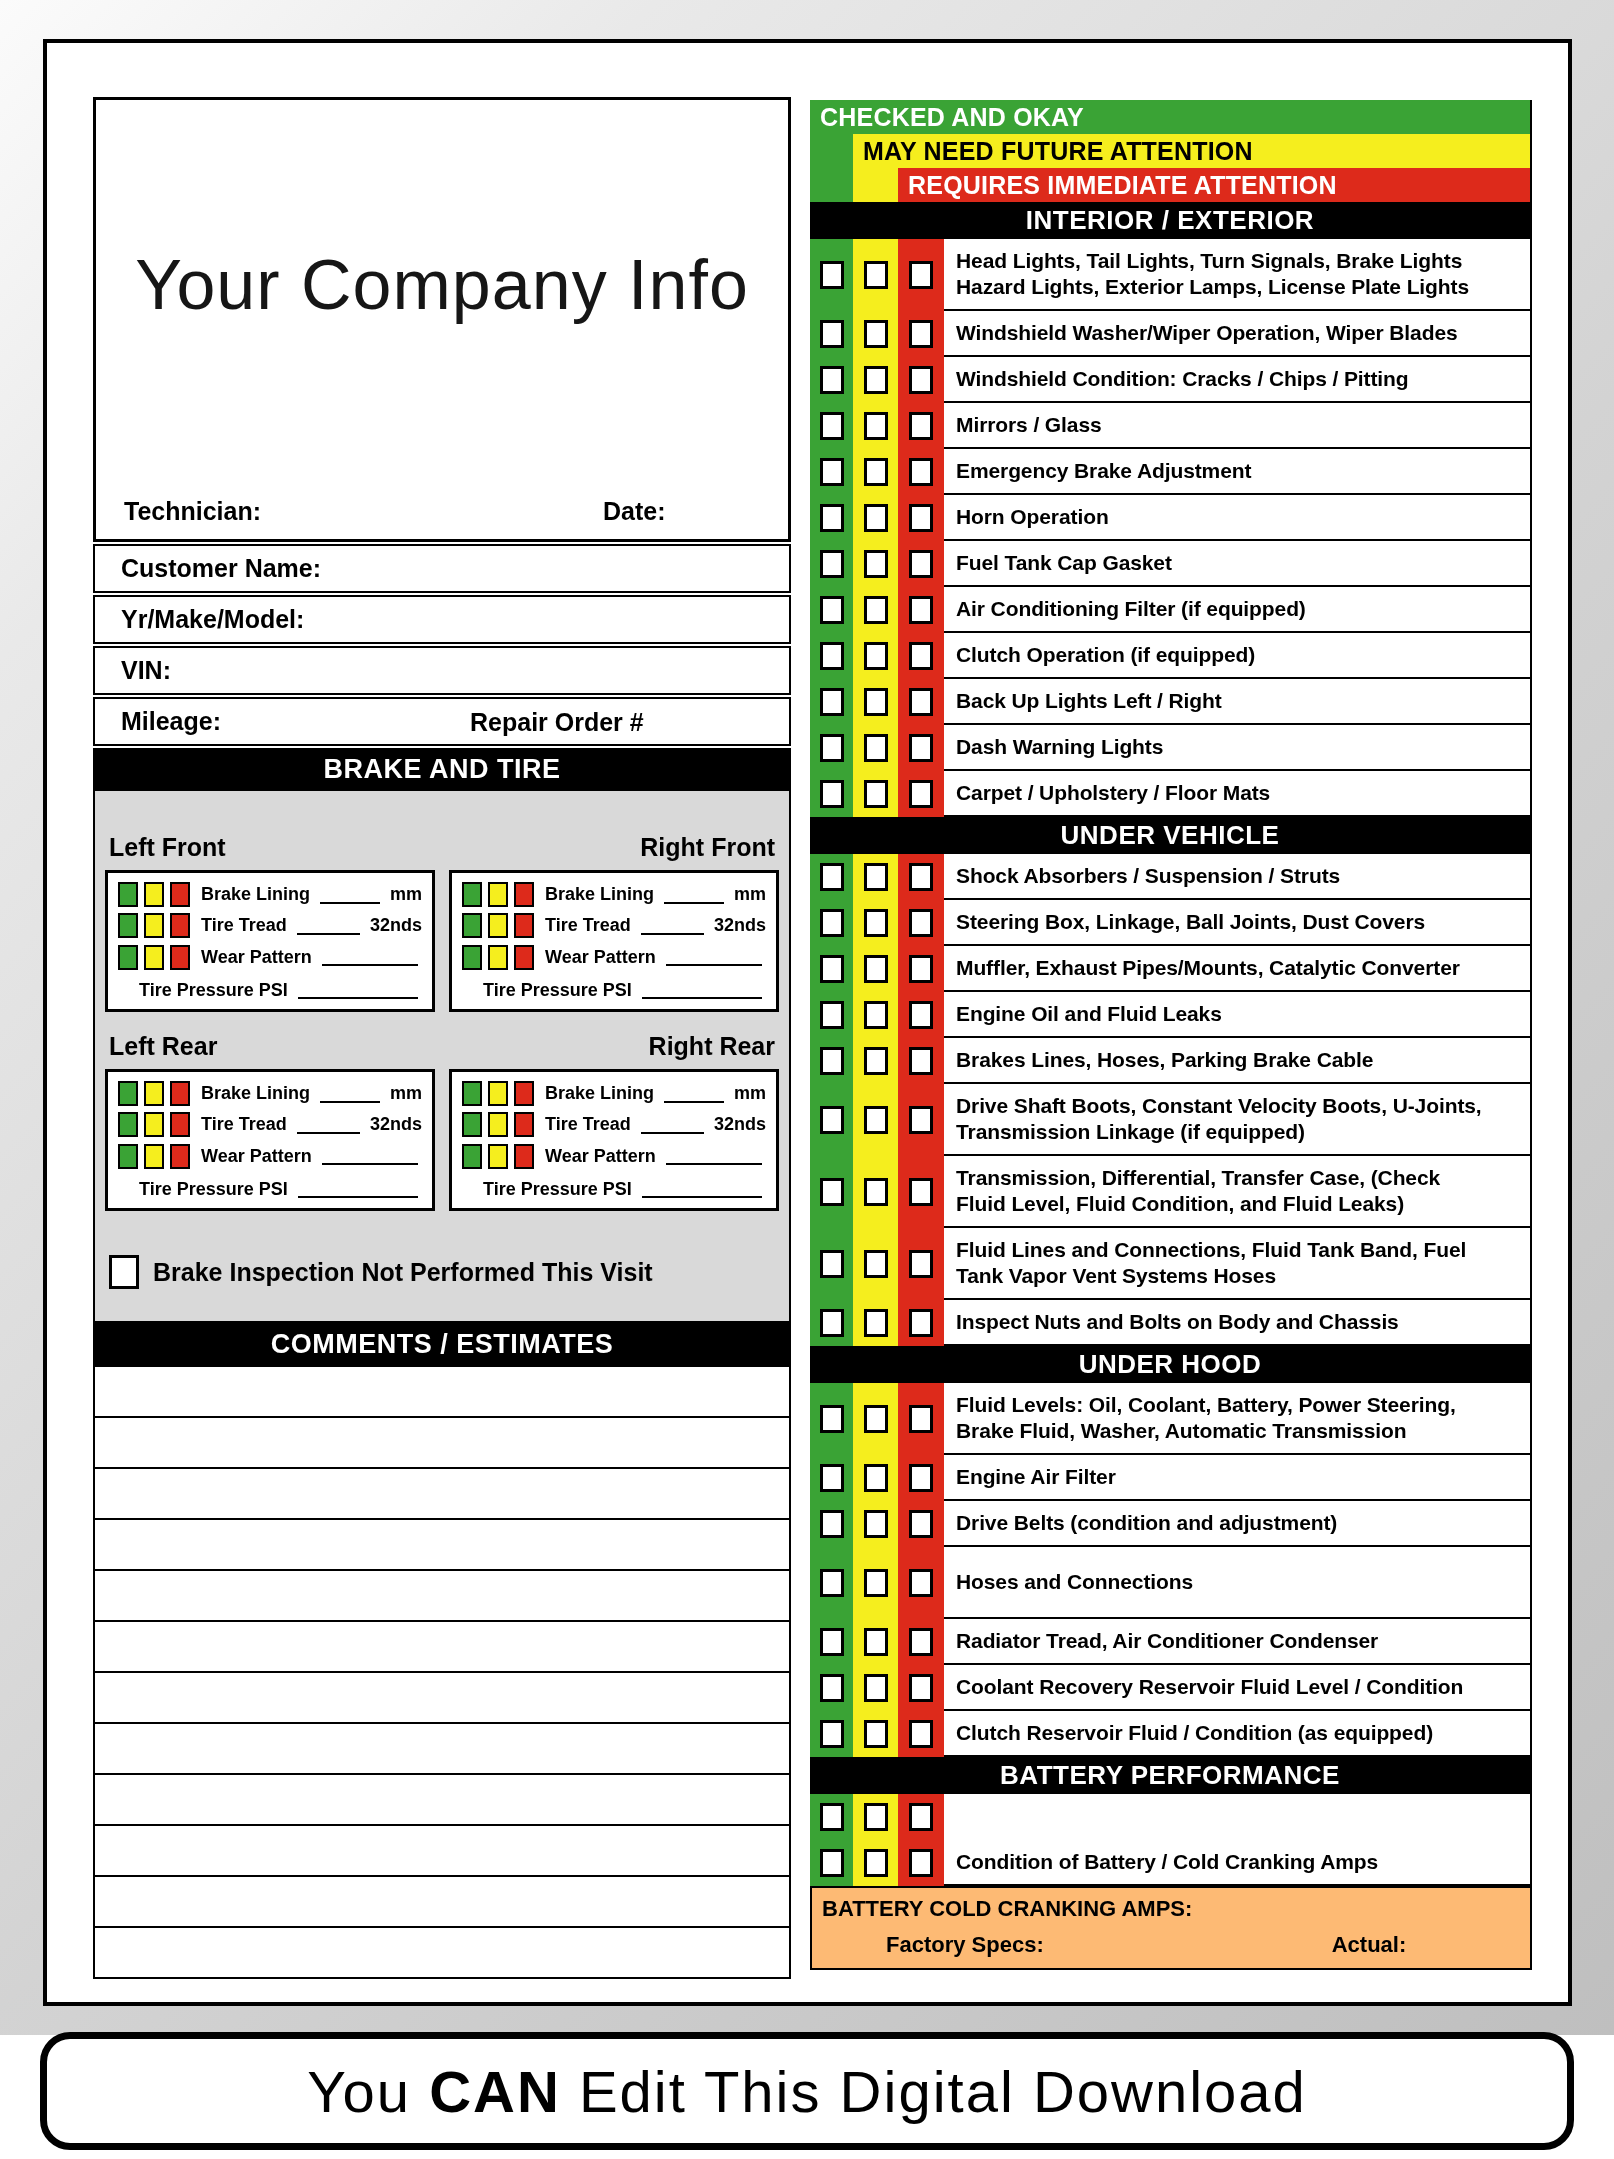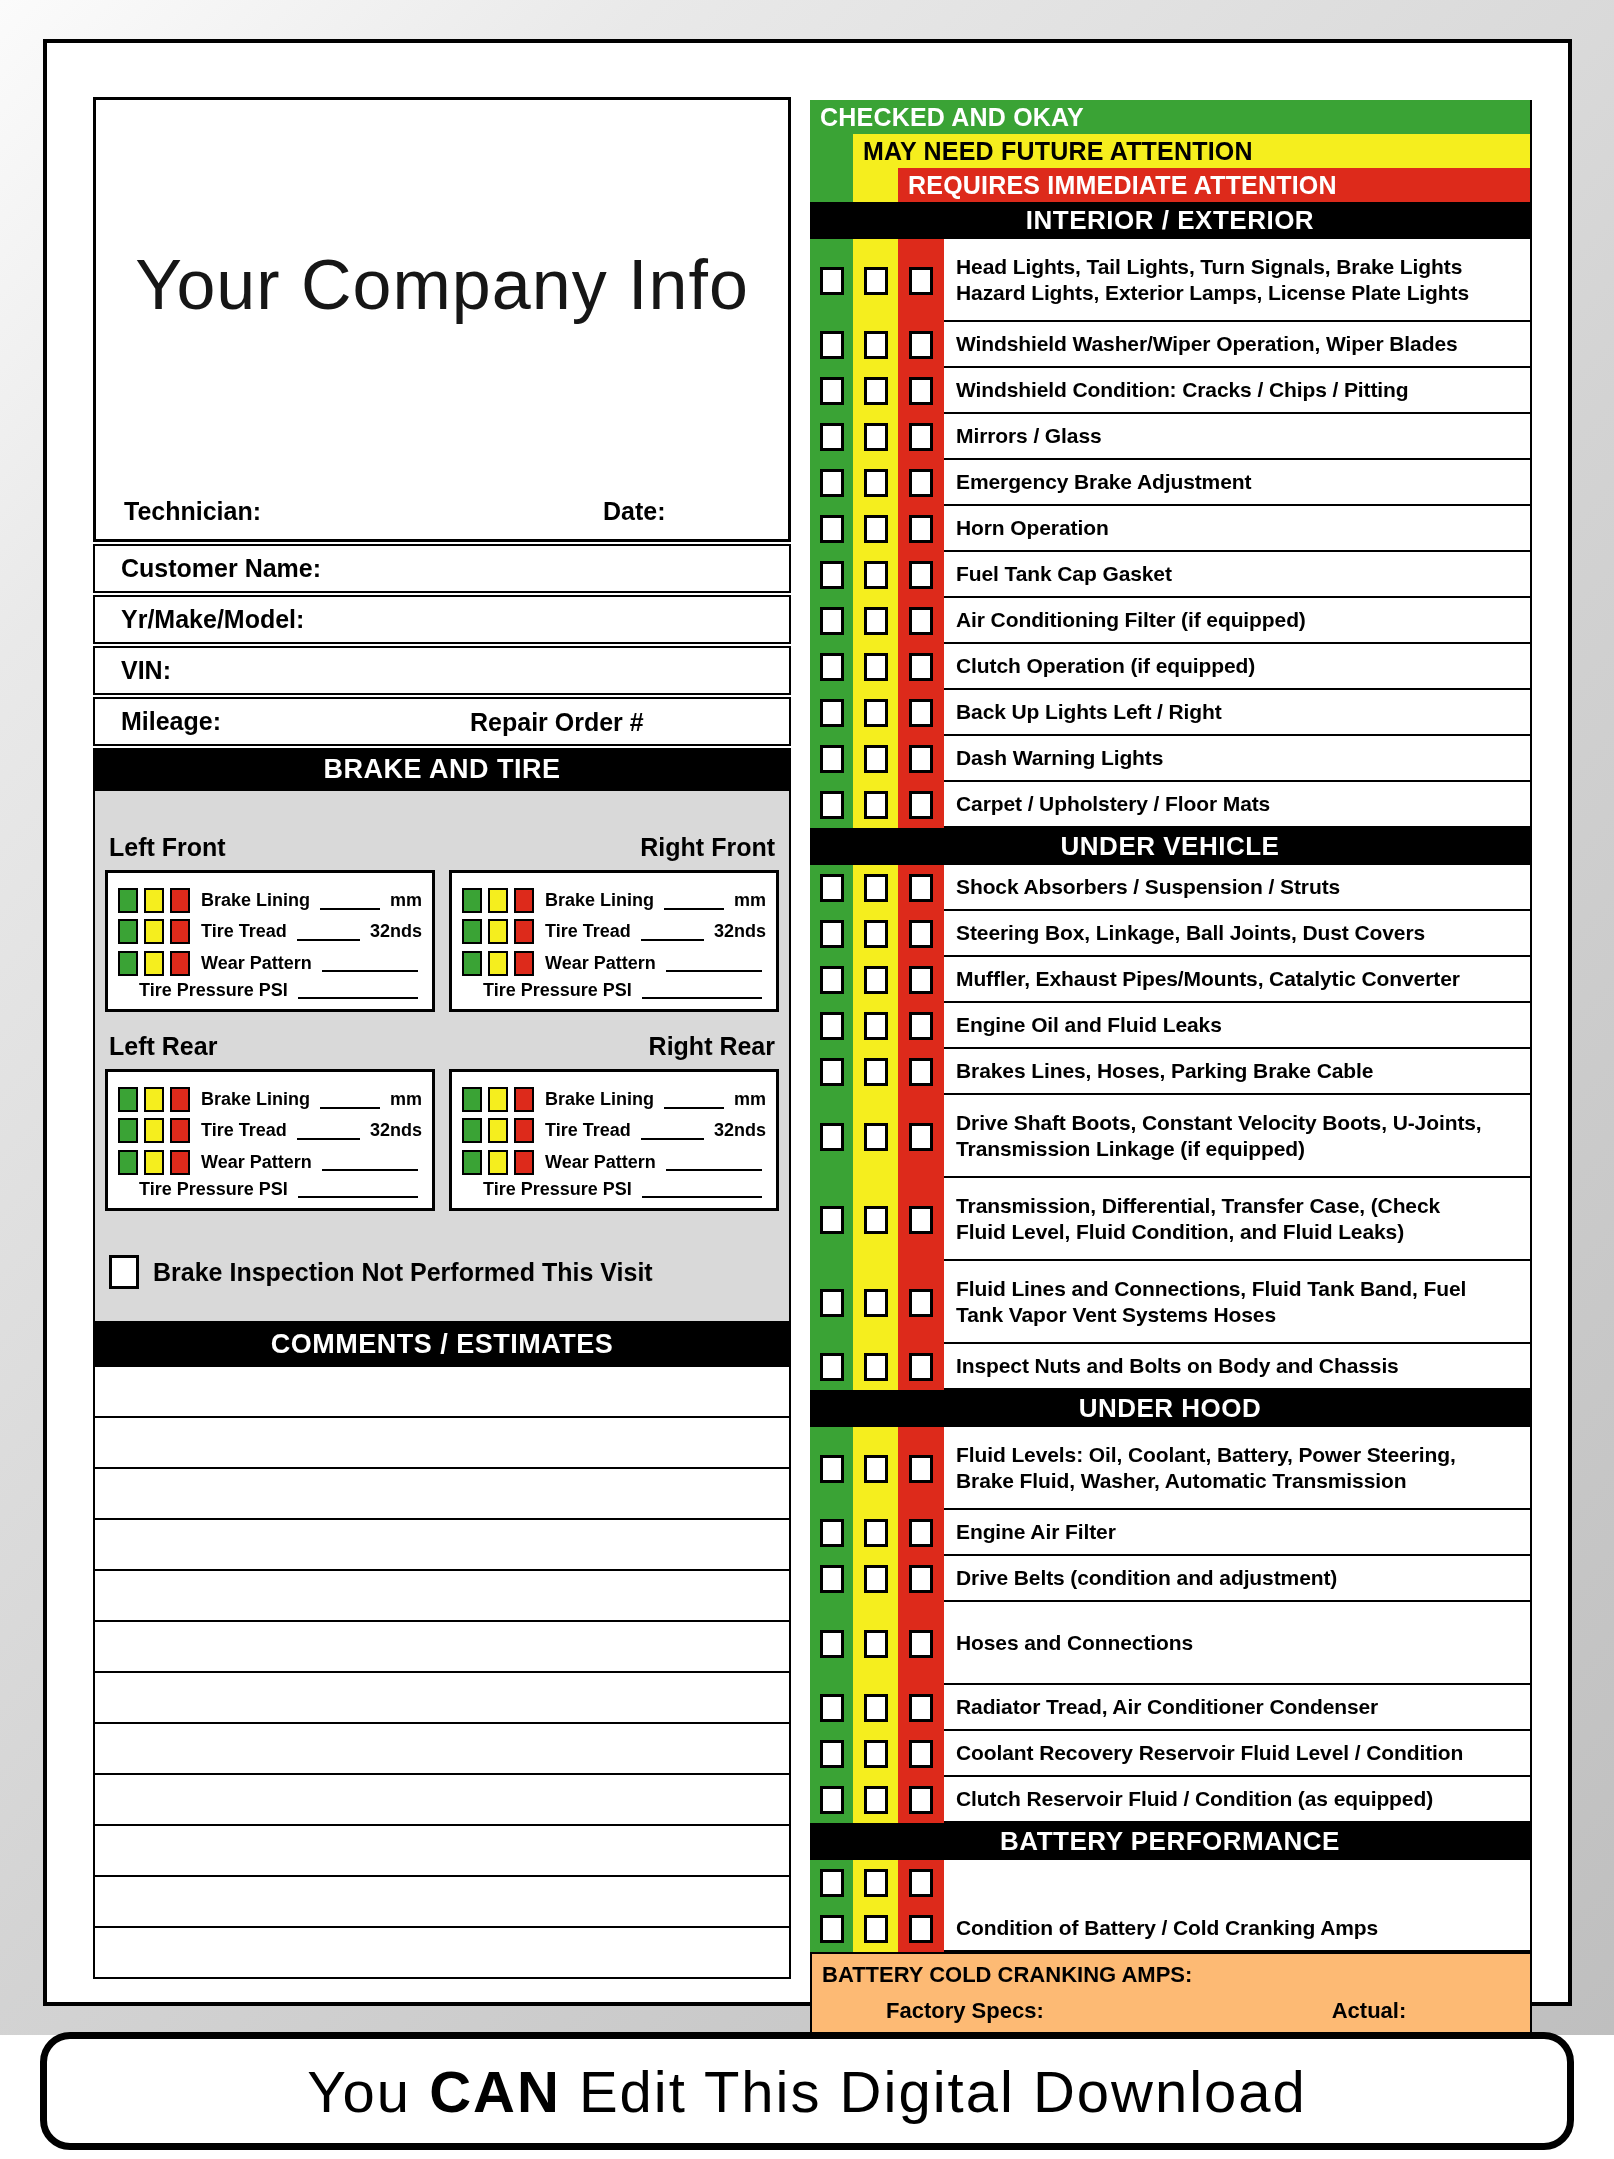--- a/index.html
+++ b/index.html
@@ -26,21 +26,21 @@
   .section-bar{height:43px;background:#000;color:#fff;display:flex;align-items:center;
     justify-content:center;font-weight:bold;font-size:27px;letter-spacing:.5px;margin-top:2px;}
   .gray-section{position:relative;height:530px;background:#d9d9d9;
     border-left:2.5px solid #000;border-right:2.5px solid #000;box-sizing:border-box;
     padding:42px 10px 0 10px;}
   .corner-labels{display:flex;justify-content:space-between;font-weight:bold;font-size:25px;
     margin:0 4px 8px 4px;}
   .tire-box-row{display:flex;gap:14px;height:142px;margin-bottom:20px;}
   .tire-box{flex:1;background:#fff;border:3px solid #000;box-sizing:border-box;
     padding:9px 10px 8px 10px;display:flex;flex-direction:column;justify-content:space-between;}
-  .tb-row{display:flex;align-items:center;gap:6px;font-weight:bold;font-size:18px;margin-top:6px;}
+  .tb-row{display:flex;align-items:center;gap:6px;font-weight:bold;font-size:18px;}
   .sq{width:20px;height:25px;border:2.5px solid #000;box-sizing:border-box;flex:0 0 auto;}
   .sq.g{background:#3aa335}.sq.y{background:#f5ee1e}.sq.r{background:#dd2a1b}
   .tb-label{margin-left:5px;white-space:nowrap;}
   .tb-line{flex:1;border-bottom:2.5px solid #000;height:16px;margin:0 4px;min-width:40px;}
   .tb-unit{white-space:nowrap;}
   .tb-pressure{padding-left:16px;margin-top:4px;}
   .tb-pressure .tb-line{max-width:140px;}
   .not-performed{position:absolute;top:464px;left:14px;display:flex;align-items:center;gap:14px;
     font-weight:bold;font-size:25px;}
   .np-box{width:30px;height:34px;background:#fff;border:3px solid #000;box-sizing:border-box;}
@@ -56,21 +56,21 @@
   .lseg.g{width:43px;background:#3aa335;}
   .lseg.y{width:45px;background:#f5ee1e;}
   .lbar{flex:1;display:flex;align-items:center;padding-left:10px;
     font-weight:bold;font-size:25px;letter-spacing:.2px;}
   .lbar.ok{background:#3aa335;color:#fff;}
   .lbar.future{background:#f5ee1e;color:#000;}
   .lbar.imm{background:#dd2a1b;color:#fff;}
   .section-header{height:37px;background:#000;color:#fff;display:flex;align-items:center;
     justify-content:center;font-weight:bold;font-size:26px;letter-spacing:.5px;}
   .cl-row{display:flex;height:46px;}
-  .cl-row.double{height:83px;}
+  .cl-row.double{height:72px;}
   .col-cell{display:flex;align-items:center;justify-content:center;flex:0 0 auto;}
   .col-ok{width:43px;background:#3aa335;}
   .col-future{width:45px;background:#f5ee1e;}
   .col-imm{width:46px;background:#dd2a1b;}
   .checkbox{width:24px;height:28px;background:#fff;border:3px solid #000;box-sizing:border-box;}
   .item-text{flex:1;background:#fff;border-bottom:2.5px solid #000;box-sizing:border-box;
     display:flex;flex-direction:column;justify-content:center;padding-left:12px;padding-right:4px;
     font-weight:bold;font-size:21px;line-height:1.22;letter-spacing:-0.1px;}
   .bcca-box{border:2.5px solid #000;border-right:none;background:#fdba74;box-sizing:border-box;
     padding:8px 10px 10px 10px;font-weight:bold;font-size:22px;}

